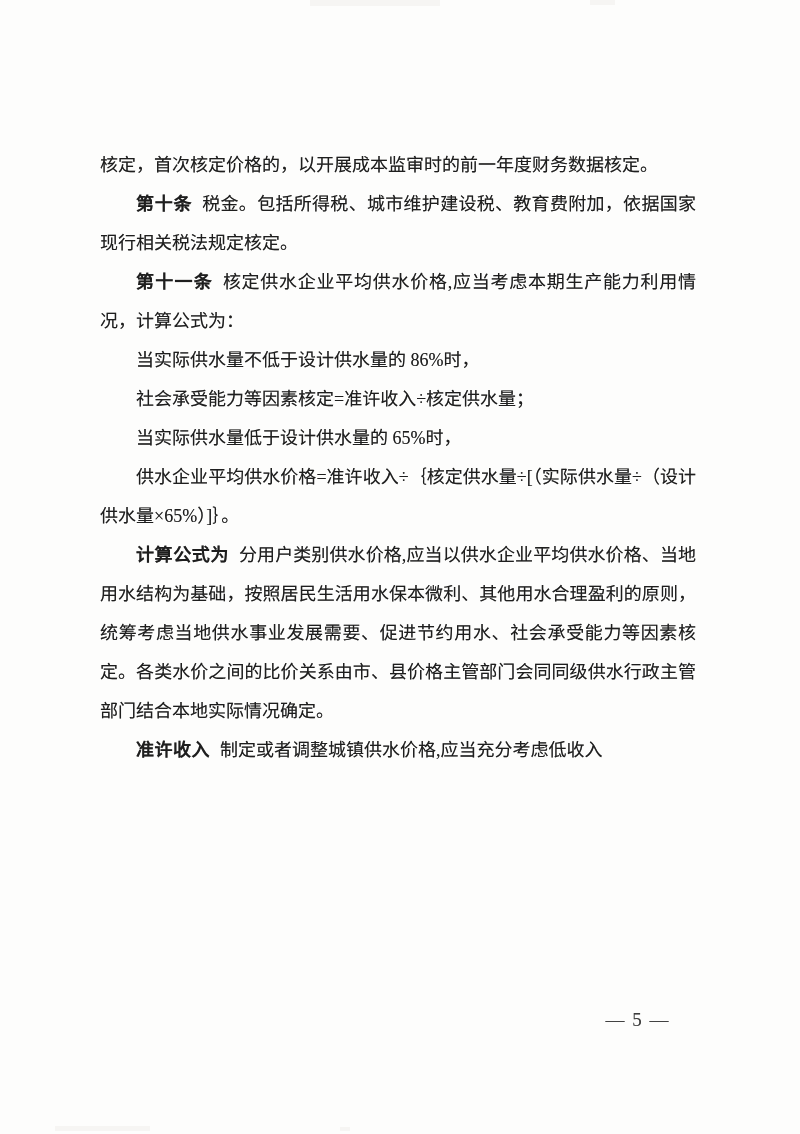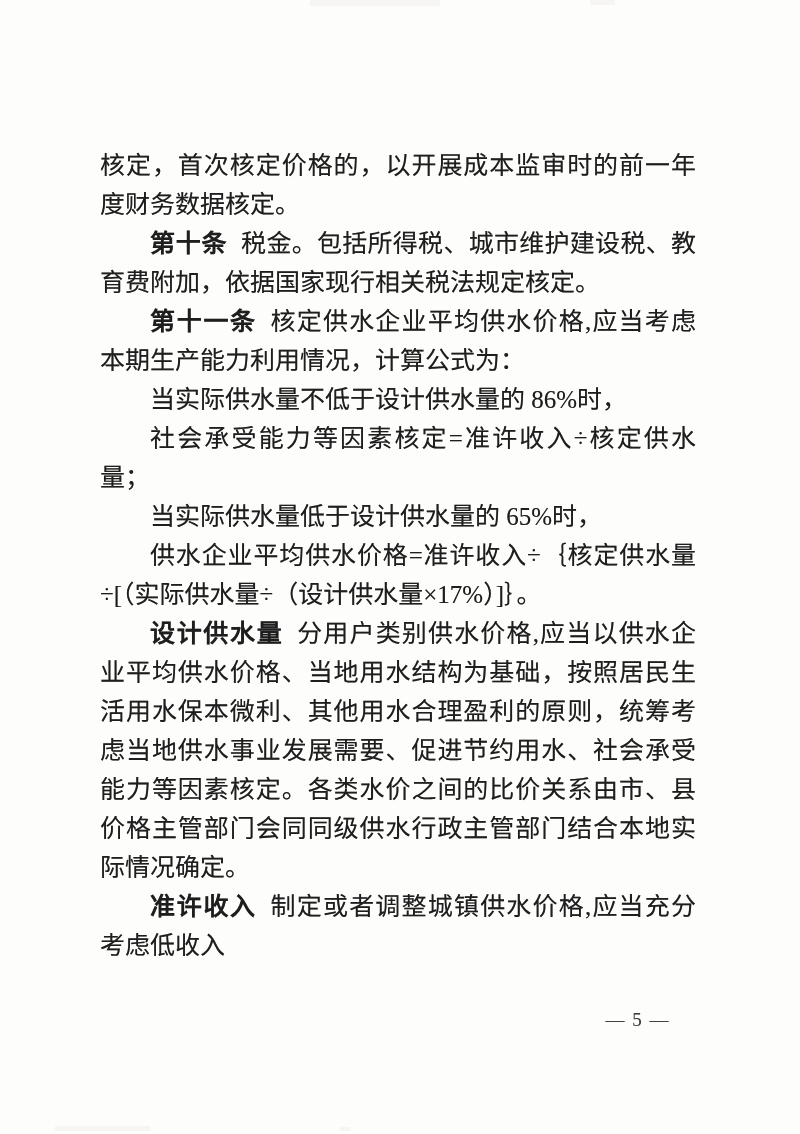--- a/index.html
+++ b/index.html
@@ -25,21 +25,21 @@
   .artifact.top    { left: 310px; top: 0;      width: 130px; height: 6px; }
   .artifact.top2   { left: 590px; top: 0;      width: 25px;  height: 5px; }
   .artifact.bottom { left: 55px;  top: 1126px; width: 95px;  height: 5px; }
   .artifact.bottom2{ left: 340px; top: 1127px; width: 10px;  height: 4px; }
 
   .content {
     position: absolute;
     left: 100px;
     top: 146px;
     width: 596px;
-    font-size: 25px;
+    font-size: 18px;
     line-height: 39px;
     text-align: justify;
     text-shadow: 0 0 0.5px rgba(20,20,20,0.45);
   }
   .content p {
     margin: 0;
     padding: 0;
     text-indent: 2em;
   }
   .content p.continuation {
@@ -78,24 +78,24 @@
     <p><span class="article-label">第十条</span><span>税金。包括所得税、城市维护建设税、教育费附加，依据国家现行相关税法规定核定。</span></p>
 
     <p><span class="article-label">第十一条</span><span>核定供水企业平均供水价格,应当考虑本期生产能力利用情况，计算公式为：</span></p>
 
     <p><span>当实际供水量不低于设计供水量的 86%时，</span></p>
 
     <p><span>社会承受能力等因素核定=准许收入÷核定供水量；</span></p>
 
     <p><span>当实际供水量低于设计供水量的 65%时，</span></p>
 
-    <p><span>供水企业平均供水价格=准许收入÷｛核定供水量÷[（实际供水量÷（设计供水量×17%）]｝。</span></p>
+    <p><span>供水企业平均供水价格=准许收入÷｛核定供水量÷[（实际供水量÷（设计供水量×65%）]｝。</span></p>
 
 
-    <p><span class="article-label">设计供水量</span><span>分用户类别供水价格,应当以供水企业平均供水价格、当地用水结构为基础，按照居民生活用水保本微利、其他用水合理盈利的原则，统筹考虑当地供水事业发展需要、促进节约用水、社会承受能力等因素核定。各类水价之间的比价关系由市、县价格主管部门会同同级供水行政主管部门结合本地实际情况确定。</span></p>
+    <p><span class="article-label">计算公式为</span><span>分用户类别供水价格,应当以供水企业平均供水价格、当地用水结构为基础，按照居民生活用水保本微利、其他用水合理盈利的原则，统筹考虑当地供水事业发展需要、促进节约用水、社会承受能力等因素核定。各类水价之间的比价关系由市、县价格主管部门会同同级供水行政主管部门结合本地实际情况确定。</span></p>
 
     <p><span class="article-label">准许收入</span><span>制定或者调整城镇供水价格,应当充分考虑低收入</span></p>
 
   </div>
 
   <div class="page-number">— 5 —</div>
 
 </div>
 
 </body></html>

